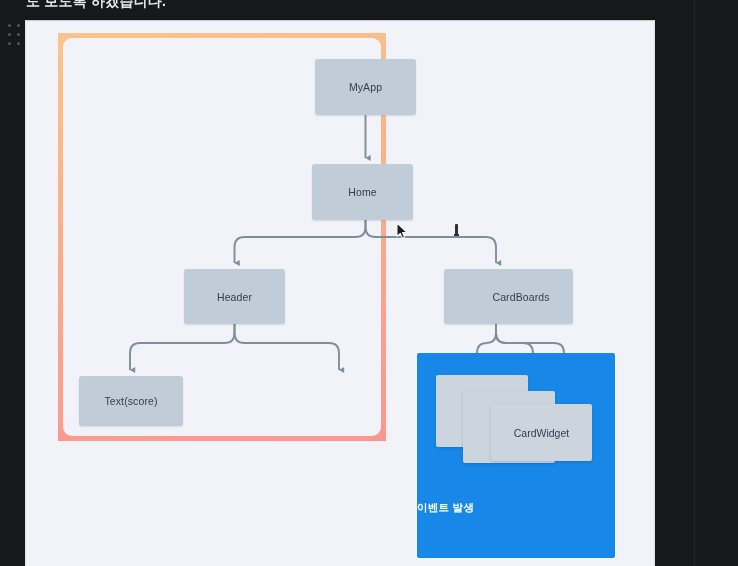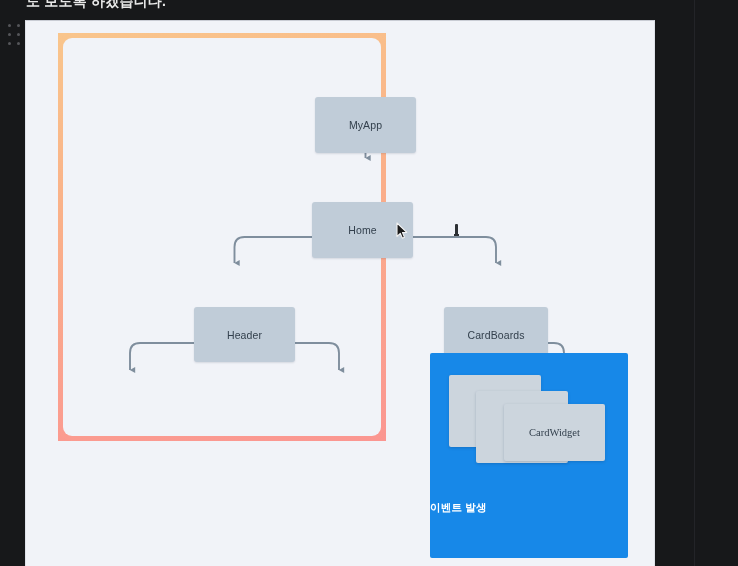--- a/index.html
+++ b/index.html
@@ -98,21 +98,20 @@
     position: absolute;
     background: #c0ccd8;
     border-radius: 3px;
     display: flex;
     align-items: center;
     justify-content: center;
     font-size: 10.5px;
     color: #33404d;
     letter-spacing: 0.1px;
     box-shadow: 0 1px 2px rgba(40,60,85,0.14);
-    margin-top: 38px;
   }
   
   .event-region {
     position: absolute;
     background: #1788e8;
     border-radius: 2px;
   }
   .event-label {
     position: absolute;
     width: 100%;
@@ -218,31 +217,34 @@
     </svg>
 
     <div class="node" style="left:289px;top:38px;width:101px;height:56px;">
       <span>MyApp</span>
     </div>
 
     <div class="node" style="left:286px;top:143px;width:101px;height:56px;">
       <span>Home</span>
     </div>
 
-    <div class="node" style="left:168px;top:248px;width:101px;height:55px;text-align:right;">
+    <div class="node" style="left:158px;top:248px;width:101px;height:55px;text-align:right;">
       <span>Header</span>
     </div>
 
-    <div class="node" style="left:418px;top:248px;width:104px;height:55px;">
+    <div class="node" style="left:418px;top:248px;width:104px;height:55px;padding-left:25px;">
       <span>CardBoards</span>
     </div>
 
-
-
-    <div class="event-region" style="left:404px;top:332px;width:198px;height:205px;font-family:Liberation Serif, serif;">
+    <div class="node" style="left:53px;top:355px;width:104px;height:50px;">
+      <span>Text(score)</span>
+    </div>
+
+
+    <div class="event-region" style="left:391px;top:332px;width:198px;height:205px;">
       <div class="card-stack-item" style="left:19px;top:22px;width:92px;height:72px;">
         <span></span>
       </div>
       <div class="card-stack-item" style="left:46px;top:38px;width:92px;height:72px;">
         <span></span>
       </div>
       <div class="card-stack-item" style="left:74px;top:51px;width:101px;height:57px;">
         <span>CardWidget</span>
       </div>
       <div class="event-label" style="top:148px;">이벤트 발생</div>

